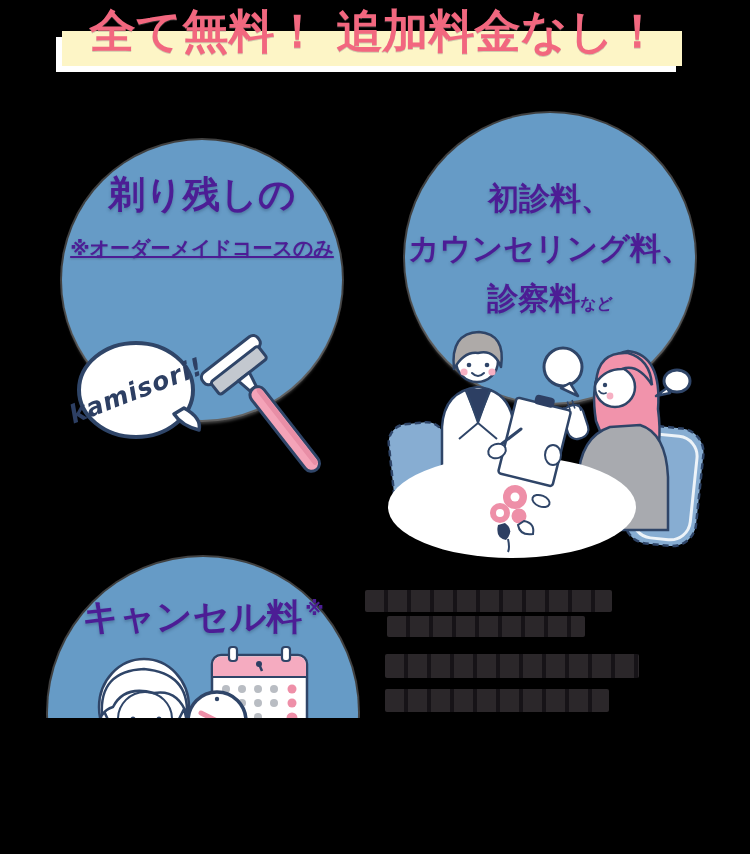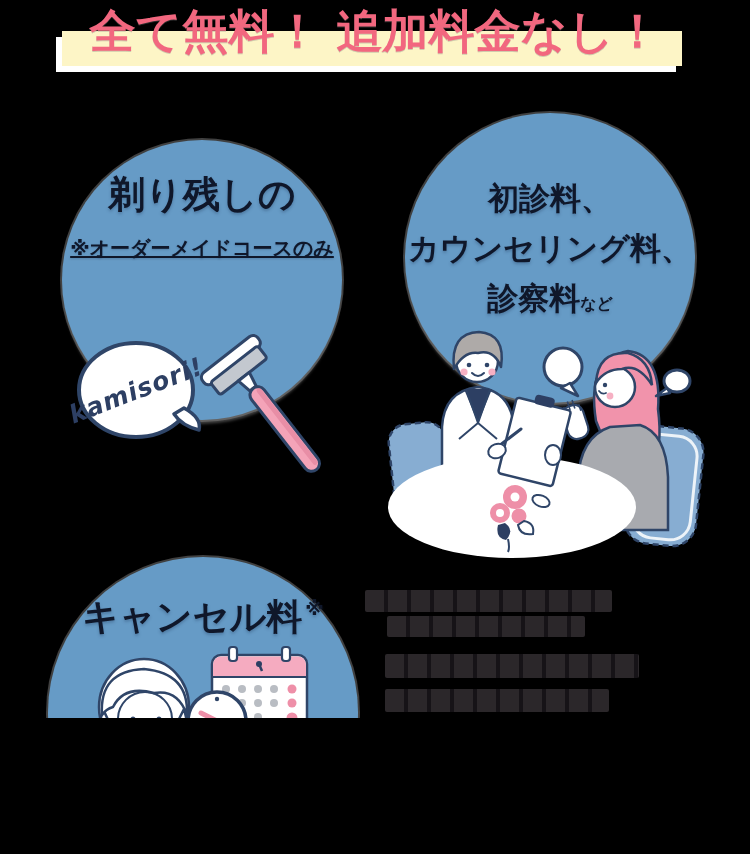--- a/index.html
+++ b/index.html
@@ -21,21 +21,21 @@
     position:absolute; left:0; top:1px; width:100%;
     text-align:center; font-size:46px; font-weight:900; line-height:60px;
     color:#f2677f; letter-spacing:0px;
     text-shadow:0 1px 0 rgba(125,125,125,.35);
     white-space:nowrap;
   }
 
   
   .circle {
     position:absolute; border-radius:50%;
-    background:#669bc6; color:#0f172a; text-align:center;
+    background:#669bc6; color:#4c1d95; text-align:center;
     box-shadow:0 0 0 2px rgba(142,142,142,.45), 0 5px 3px -1px rgba(130,130,130,.5);
   }
   .circle .big {
     font-weight:800;
     text-shadow:0 2px 3px rgba(36,64,96,.35);
   }
   .c1 { left:62px; top:140px; width:280px; height:280px; padding-top:29px; }
   .c1 .big { font-size:37px; line-height:1.42; }
   .c1 .note { margin-top:13px; font-size:20px; font-weight:700;
               text-shadow:0 1px 2px rgba(36,64,96,.3);text-decoration:underline; }

